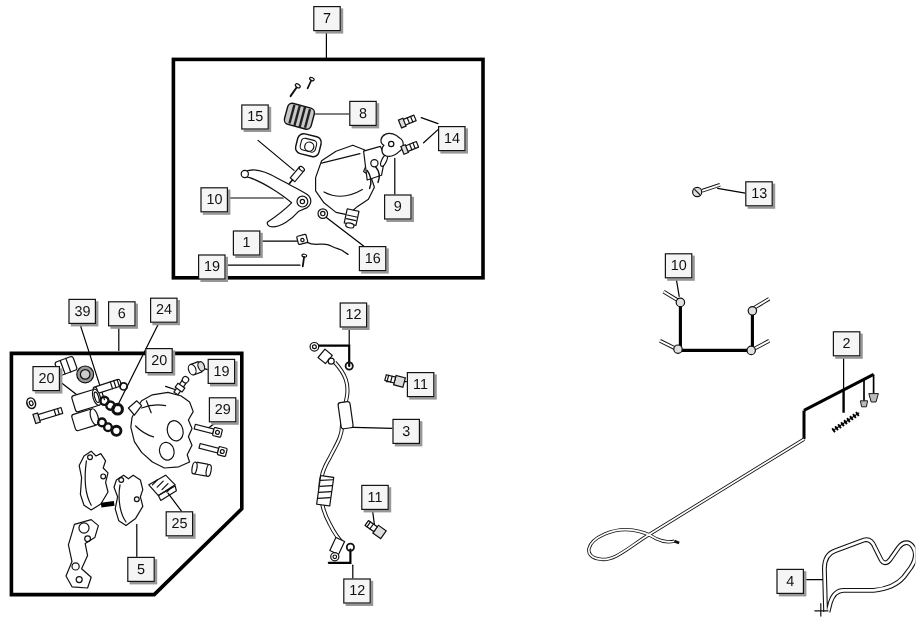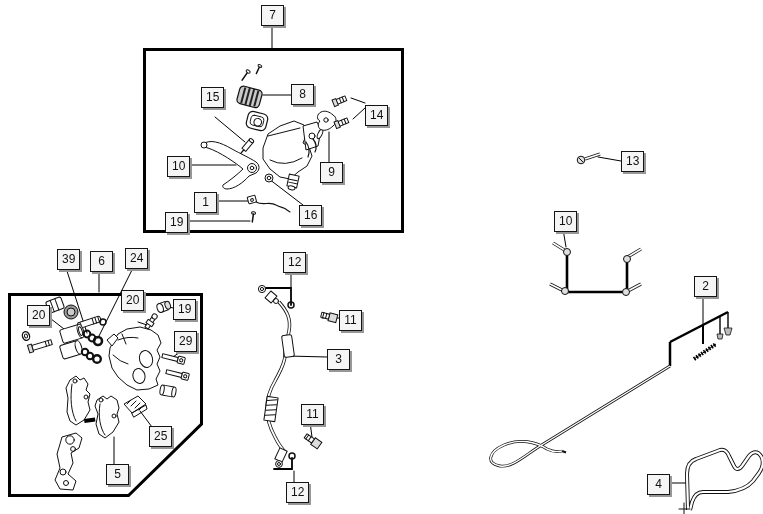--- a/index.html
+++ b/index.html
@@ -361,21 +361,21 @@
   <div class="callout" style="left:194px;top:192px">1</div>
   <div class="callout" style="left:299px;top:205px">16</div>
   <div class="callout" style="left:165px;top:212px">19</div>
   <div class="callout" style="left:57px;top:249px">39</div>
   <div class="callout" style="left:90px;top:251px">6</div>
   <div class="callout" style="left:125px;top:248px">24</div>
   <div class="callout" style="left:27px;top:305px">20</div>
   <div class="callout" style="left:121px;top:290px">20</div>
   <div class="callout" style="left:173px;top:299px">19</div>
   <div class="callout" style="left:174px;top:331px">29</div>
-  <div class="callout" style="left:149px;top:426px">25</div>
+  <div class="callout" style="left:138px;top:426px">25</div>
   <div class="callout" style="left:106px;top:464px">5</div>
   <div class="callout" style="left:283px;top:252px">12</div>
   <div class="callout" style="left:339px;top:310px">11</div>
   <div class="callout" style="left:327px;top:349px">3</div>
   <div class="callout" style="left:301px;top:404px">11</div>
   <div class="callout" style="left:286px;top:482px">12</div>
   <div class="callout" style="left:621px;top:151px">13</div>
   <div class="callout" style="left:554px;top:211px">10</div>
   <div class="callout" style="left:694px;top:276px">2</div>
   <div class="callout" style="left:647px;top:474px">4</div>

